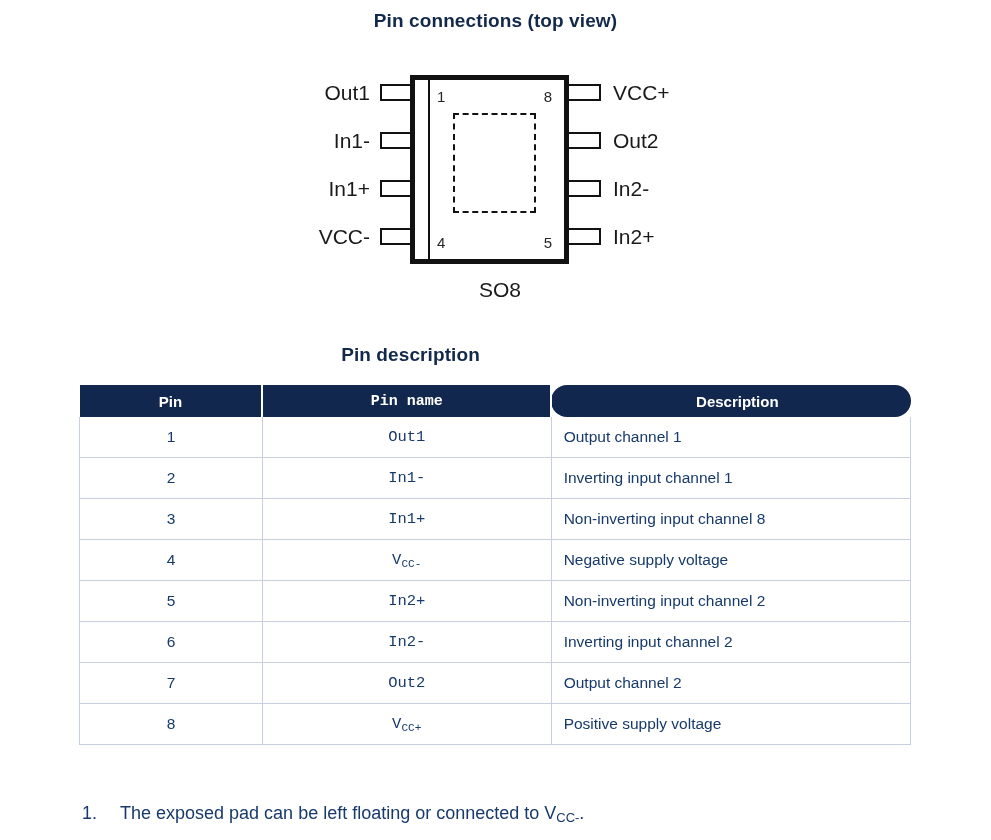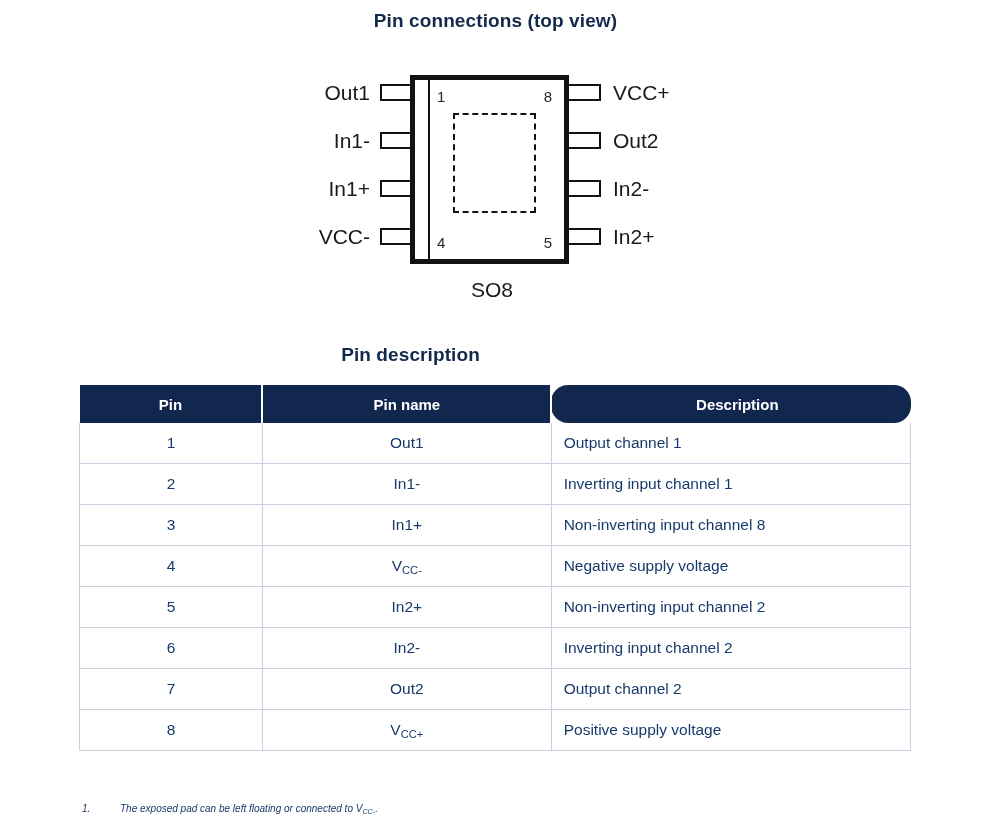--- a/index.html
+++ b/index.html
@@ -119,21 +119,21 @@
   }
   .pin-label.left-lbl  { right: 325px; text-align: right; }
   .pin-label.right-lbl { left: 318px;  text-align: left; }
   .pin-label.p1 { top: 16px; }
   .pin-label.p2 { top: 64px; }
   .pin-label.p3 { top: 112px; }
   .pin-label.p4 { top: 160px; }
 
   #package-name {
     position: absolute;
-    left: 0;
+    left: 8px;
     top: 212px;
     width: 400px;
     text-align: center;
     font-size: 21px;
     color: #1a1a1a;
     margin-left: -3px;
   }
 
   
   #pin-table {
@@ -147,62 +147,61 @@
   }
   #pin-table th, #pin-table td {
     padding: 0;
     margin: 0;
   }
   #pin-table thead th {
     background: #12274e;
     color: #ffffff;
     font-weight: bold;
     font-size: 15px;
-    height: 38px;
+    height: 32px;
     text-align: center;
     border-right: 2px solid #ffffff;
     vertical-align: middle;
   }
   #pin-table thead th:last-child { border-right: none; border-radius: 17px; }
 
   #pin-table tbody td {
     height: 40px;
     border-bottom: 1px solid #c6d0de;
     border-right: 1px solid #c6d0de;
     vertical-align: middle;
     color: #173a6b;
   }
   #pin-table tbody tr:last-child td { border-bottom: 1px solid #c6d0de; }
   #pin-table tbody td:first-child { border-left: 1px solid #c6d0de; }
   #pin-table tbody td:last-child  { border-right: 1px solid #c6d0de; }
 
   .col-pin   { width: 186px; text-align: center; }
-  .col-name  { width: 293px; text-align: center; }
+  .col-name  { width: 293px; text-align: center; font-family: Liberation Mono, monospace; }
   .col-desc  { width: 353px; text-align: left; padding-left: 12px !important; }
 
   sub {
     font-size: 0.72em;
     vertical-align: -0.25em;
     line-height: 0;
   }
   sup.footnote-ref {
     font-size: 0.72em;
     vertical-align: 0.45em;
     line-height: 0;
     color: #3b7fc4;
   }
 
   
   #footnote {
     position: absolute;
     left: 82px;
     top: 803px;
     width: 830px;
-    font-size: 10px;
-    font-style: italic;
+    font-size: 18px;
     color: #173a6b;
   }
   #footnote .fn-num {
     display: inline-block;
     width: 38px;
   }
 </style>
 </head>
 <body>
 

